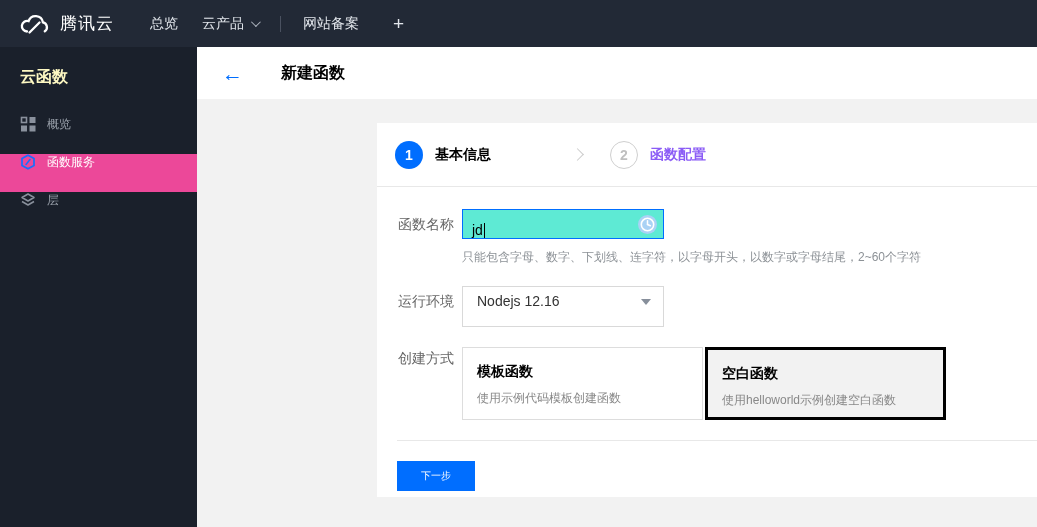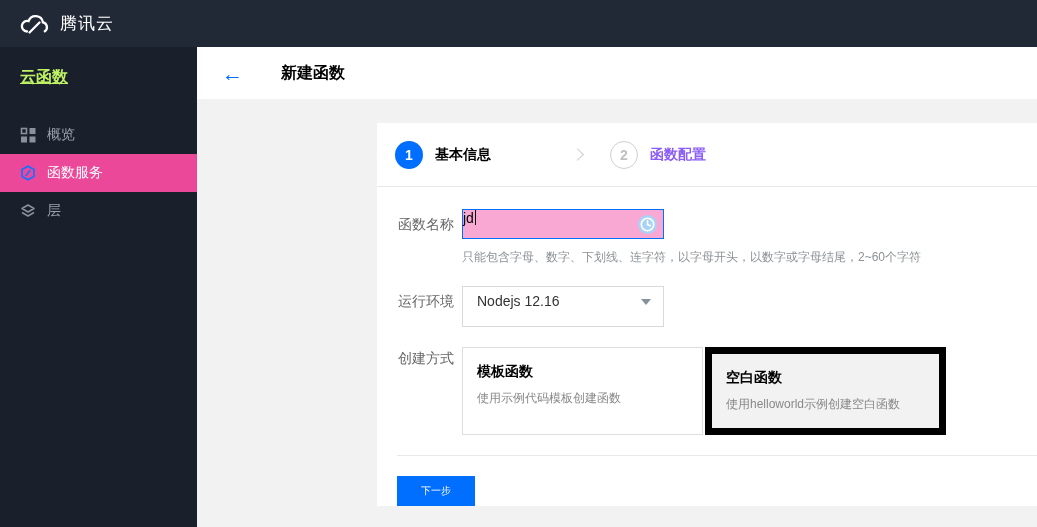--- a/index.html
+++ b/index.html
@@ -13,24 +13,24 @@
   .brand { color:#ffffff; font-size:17px; margin-left:9px; letter-spacing:1px; font-weight:500; }
   .topnav { display:flex; align-items:center; margin-left:24px; }
   .topnav-item { color:#e2e6ec; font-size:14px; padding:0 12px; cursor:pointer; display:flex; align-items:center; }
   .caret-down { width:7px; height:7px; border-right:1.5px solid #aeb4bf; border-bottom:1.5px solid #aeb4bf;
     transform:rotate(45deg) translateY(-2px); margin-left:7px; }
   .topnav-divider { width:1px; height:16px; background:#4a5160; margin:0 10px; }
   .topnav-plus { color:#e2e6ec; font-size:19px; padding:0 14px; cursor:pointer; margin-left:8px; }
 
   
   .sidebar { position:absolute; left:0; top:47px; width:197px; bottom:0; background:#1a202b; }
-  .side-title { color:#bef264; font-size:16px; font-weight:bold; padding:20px 0 16px 20px;text-decoration:underline; }
+  .side-title { color:#fef9c3; font-size:16px; font-weight:bold; padding:20px 0 16px 20px; }
   .side-list { margin-top:12px; }
-  .side-item { height:38px; display:flex; align-items:center; padding-left:20px;
-    color:#9aa1ab; font-size:14px; cursor:pointer; }
+  .side-item { height:38px; display:flex; padding-left:20px;
+    color:#9aa1ab; font-size:12px; cursor:pointer; }
   .side-item.active { background:#ec4899; color:#ffffff; }
   .side-icon { width:16px; height:16px; margin-right:11px; display:inline-flex; }
 
   
   .header { position:absolute; left:197px; top:47px; right:0; height:52px; background:#ffffff;
     display:flex; align-items:center; padding-left:25px; }
   .back-arrow { color:#006eff; font-size:21px; font-weight:bold; cursor:pointer; line-height:1; }
   .page-title { font-size:16px; font-weight:bold; color:#000000; margin-left:38px;font-family:Liberation Mono, monospace; }
 
   .content { position:absolute; left:197px; top:99px; right:0; bottom:0; background:#f2f2f2; overflow:hidden; }
@@ -46,54 +46,68 @@
   .step-label.active { color:#000000; }
   .step-label.pending { color:#8b5cf6; }
   .step-sep { width:9px; height:9px; border-top:1.5px solid #ccc; border-right:1.5px solid #ccc;
     transform:rotate(45deg); margin:0 28px 0 82px; }
 
   
   .form { padding:22px 0 0 21px; }
   .form-row { display:flex; margin-bottom:20px; }
   .form-label { width:64px; flex-shrink:0; font-size:14px; color:#666; padding-top:7px; }
   .name-input { position:relative; width:202px; height:30px; border:1px solid #006eff;
-    background:#f9a8d4; display:flex; align-items:flex-start; cursor:text; }
+    background:#5eead4; display:flex; align-items:flex-end; padding-left:9px; cursor:text; }
   .name-value { font-size:14px; color:#000; }
   .text-caret { display:inline-block; width:1px; height:15px; background:#000; margin-left:1px; }
   .input-status { position:absolute; right:5px; top:4px; width:21px; height:21px; }
   .field-help { font-size:12px; color:#8c9196; margin-top:10px; }
   .select-box { position:relative; width:202px; height:41px; border:1px solid #d9d9d9; background:#fff;
     font-size:14px; color:#333; line-height:28px; padding-left:14px; cursor:pointer; }
   .select-caret { position:absolute; right:12px; top:12px; width:0; height:0;
     border-left:5px solid transparent; border-right:5px solid transparent; border-top:6px solid #878f9b; }
 
   .method-cards { display:flex; gap:2px; }
-  .m-card { width:241px; height:88px; border:1px solid #dddddd; background:#ffffff;
+  .m-card { width:241px; height:73px; border:1px solid #dddddd; background:#ffffff;
     padding:15px 0 0 14px; cursor:pointer; }
-  .m-card.selected { border:7px solid #000000; background:#f2f2f2; }
+  .m-card.selected { border:3px solid #000000; background:#f2f2f2; }
   .m-card-title { font-size:14px; font-weight:bold; color:#000; }
   .m-card-desc { font-size:12px; color:#888; margin-top:9px; }
 
   .bottom-divider { height:1px; background:#e8e8e8; margin-left:20px; }
   .next-btn { display:block; width:78px; height:30px; background:#006eff; color:#ffffff;
     font-size:10px; border:none; margin:20px 0 21px 20px; cursor:pointer;
     font-family:"Liberation Sans","DejaVu Sans",sans-serif; }
 </style>
 </head>
 <body>
 
 <div class="topbar">
   <div class="logo-wrap">
     <span style="display:inline-flex;">
       <svg width="33" height="24" viewBox="0 0 33 24">
         <path d="M9 19.5 a5.3 5.3 0 1 1 1.6 -10.4 a7.4 7.4 0 0 1 14.3 1.2 a5 5 0 0 1 1.9 9.0" fill="none" stroke="#ffffff" stroke-width="2.3" stroke-linecap="round"></path>
         <line x1="21.5" y1="10.5" x2="11.5" y2="20.5" stroke="#ffffff" stroke-width="2.3" stroke-linecap="round"></line>
       </svg>
     </span>
     <span class="brand">腾讯云</span>
+  </div>
+  <div class="topnav">
+    <span class="topnav-item">
+      <span>总览</span>
+    </span>
+    <span class="topnav-item">
+      <span>云产品</span>
+      <span class="caret-down"></span>
+    </span>
+    <span class="topnav-divider"></span>
+    <span class="topnav-item">
+      <span>网站备案</span>
+    </span>
+    <span class="topnav-plus">+</span>
   </div>
 </div>
 
 <div class="sidebar">
   <div class="side-title">云函数</div>
   <div class="side-list">
     <div class="side-item">
       <span class="side-icon">
         <svg width="16" height="16" viewBox="0 0 16 16">
           <rect x="1.5" y="1.5" width="5" height="5" fill="none" stroke="#8a919d" stroke-width="1.6"></rect>

